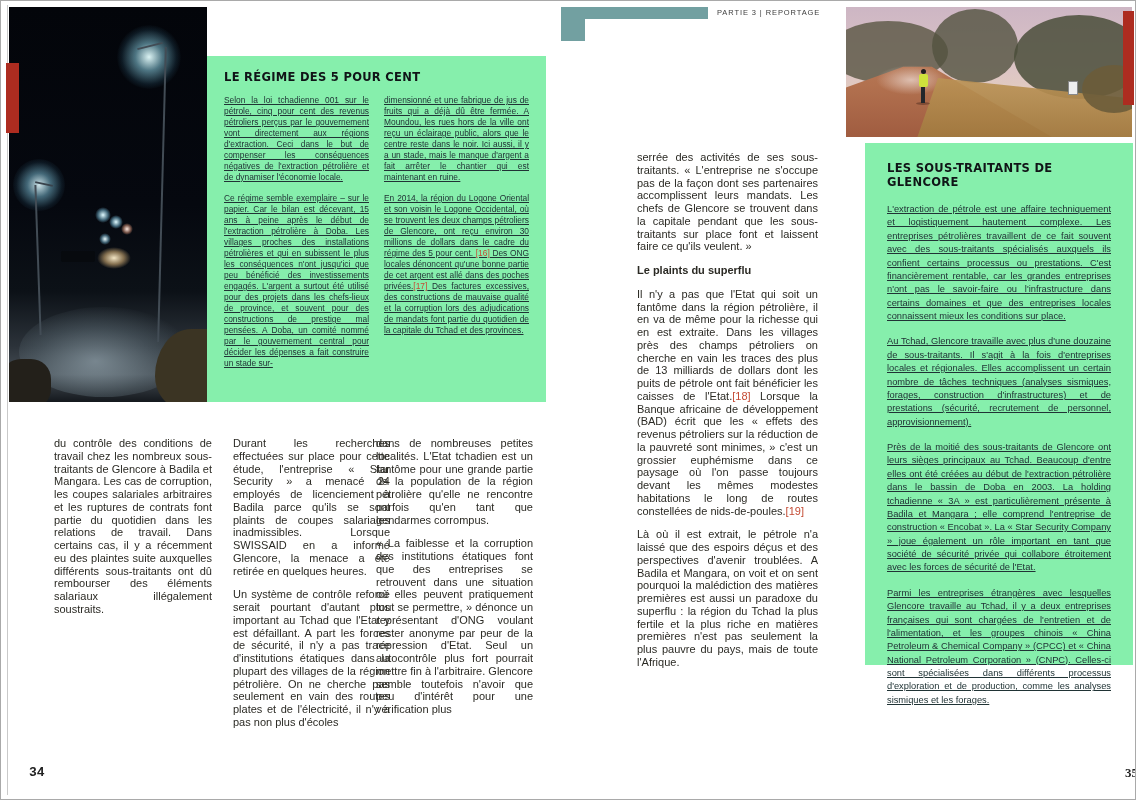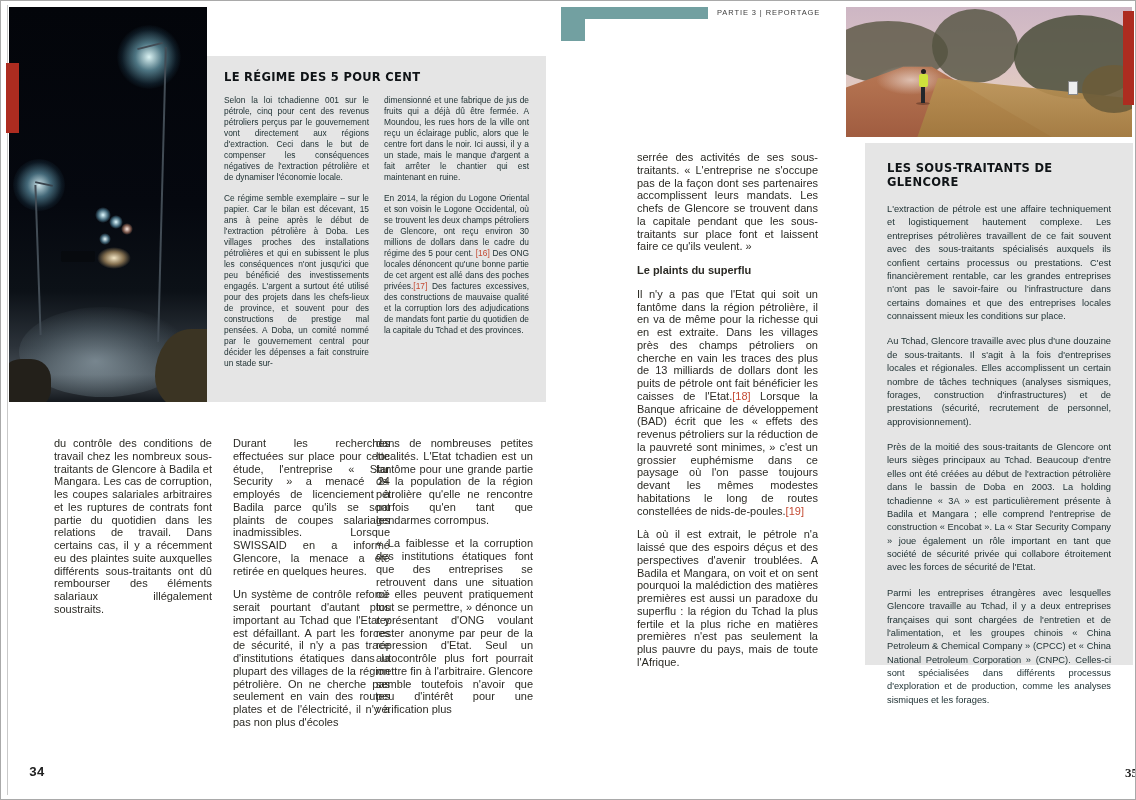--- a/index.html
+++ b/index.html
@@ -54,27 +54,27 @@
   .walker .head{position:absolute;left:3px;top:0;width:5px;height:5px;border-radius:50%;background:#1d1d20;}
   .walker .vest{position:absolute;left:1px;top:5px;width:9px;height:13px;background:#cfe23c;border-radius:2px;}
   .walker .legs{position:absolute;left:3px;top:18px;width:4px;height:16px;background:#23262b;}
   .walker .shadow{position:absolute;left:-2px;top:33px;width:14px;height:3px;background:rgba(60,30,20,.4);border-radius:50%;}
 
   .redbar{position:absolute;background:#ad2c20;}
   .redbar-left{left:5px;top:62px;width:13px;height:70px;}
   .redbar-right{left:1122px;top:10px;width:11px;height:94px;}
 
   
-  .tealbox{position:absolute;background:#e5e5e5;color:#1d2f31;}
+  .tealbox{position:absolute;background:#86efac;color:#1d2f31;}
   .regime-box{left:206px;top:55px;width:339px;height:346px;box-sizing:border-box;padding:14px 17px 10px;}
   .box-title{font-family:"DejaVu Sans",sans-serif;font-weight:800;font-size:11.5px;
              letter-spacing:.3px;color:#101417;margin:0 0 11px 0;}
   .box-cols{display:flex;gap:15px;}
   .box-col{width:150px;}
-  .box-col p, .side-box p{margin:0 0 10px 0;font-size:8.4px;line-height:1.31;text-align:justify;color:#203335;}
+  .box-col p, .side-box p{margin:0 0 10px 0;font-size:8.4px;line-height:1.31;text-align:justify;color:#203335;text-decoration:underline;}
   .side-box{left:864px;top:142px;width:268px;height:522px;box-sizing:border-box;padding:18px 22px;}
   .side-box p{font-size:9.3px;line-height:1.44;margin:0 0 12px 0;}
   .side-box .box-title{margin-bottom:14px;}
 
   
   .serifcol{position:absolute;font-family:Liberation Sans, sans-serif;font-size:11px;
             line-height:1.16;text-align:justify;color:#2b2a24;}
   .serifcol p{margin:0 0 11px 0;}
   .col-a{left:53px;top:436px;width:158px;}
   .col-b{left:232px;top:436px;width:157px;}
@@ -119,21 +119,21 @@
   <div class="redbar redbar-left"></div>
 
   <div class="tealbox regime-box">
     <h2 class="box-title">LE RÉGIME DES 5 POUR CENT</h2>
     <div class="box-cols">
       <div class="box-col">
         <p>Selon la loi tchadienne 001 sur le pétrole, cinq pour cent des revenus pétroliers perçus par le gouvernement vont directement aux régions d'extraction. Ceci dans le but de compenser les conséquences négatives de l'extraction pétrolière et de dynamiser l'économie locale.</p>
         <p>Ce régime semble exemplaire – sur le papier. Car le bilan est décevant, 15 ans à peine après le début de l'extraction pétrolière à Doba. Les villages proches des installations pétrolières et qui en subissent le plus les conséquences n'ont jusqu'ici que peu bénéficié des investissements engagés. L'argent a surtout été utilisé pour des projets dans les chefs-lieux de province, et souvent pour des constructions de prestige mal pensées. A Doba, un comité nommé par le gouvernement central pour décider les dépenses a fait construire un stade sur-</p>
       </div>
       <div class="box-col">
-        <p>dimensionné et une fabrique de jus de fruits qui a déjà dû être fermée. A Moundou, les rues hors de la ville ont reçu un éclairage public, alors que le centre fort dans le noir. Ici aussi, il y a un stade, mais le manque d'argent a fait arrêter le chantier qui est maintenant en ruine.</p>
+        <p>dimensionné et une fabrique de jus de fruits qui a déjà dû être fermée. A Moundou, les rues hors de la ville ont reçu un éclairage public, alors que le centre reste dans le noir. Ici aussi, il y a un stade, mais le manque d'argent a fait arrêter le chantier qui est maintenant en ruine.</p>
         <p class="fnwrap">En 2014, la région du Logone Oriental et son voisin le Logone Occidental, où se trouvent les deux champs pétroliers de Glencore, ont reçu environ 30 millions de dollars dans le cadre du régime des 5 pour cent. <span class="fn">[16]</span> Des ONG locales dénoncent qu'une bonne partie de cet argent est allé dans des poches privées.<span class="fn">[17]</span> Des factures excessives, des constructions de mauvaise qualité et la corruption lors des adjudications de mandats font partie du quotidien de la capitale du Tchad et des provinces.</p>
       </div>
     </div>
   </div>
 
   <div class="serifcol col-a">
     <p>du contrôle des conditions de travail chez les nombreux sous-traitants de Glencore à Badila et Mangara. Les cas de corruption, les coupes salariales arbitraires et les ruptures de contrats font partie du quotidien dans les relations de travail. Dans certains cas, il y a récemment eu des plaintes suite auxquelles différents sous-traitants ont dû rembourser des éléments salariaux illégalement soustraits.</p>
   </div>
   <div class="serifcol col-b">
     <p>Durant les recherches effectuées sur place pour cette étude, l'entreprise « Star Security » a menacé 24 employés de licenciement à Badila parce qu'ils se sont plaints de coupes salariales inadmissibles. Lorsque SWISSAID en a informé Glencore, la menace a été retirée en quelques heures.</p>

